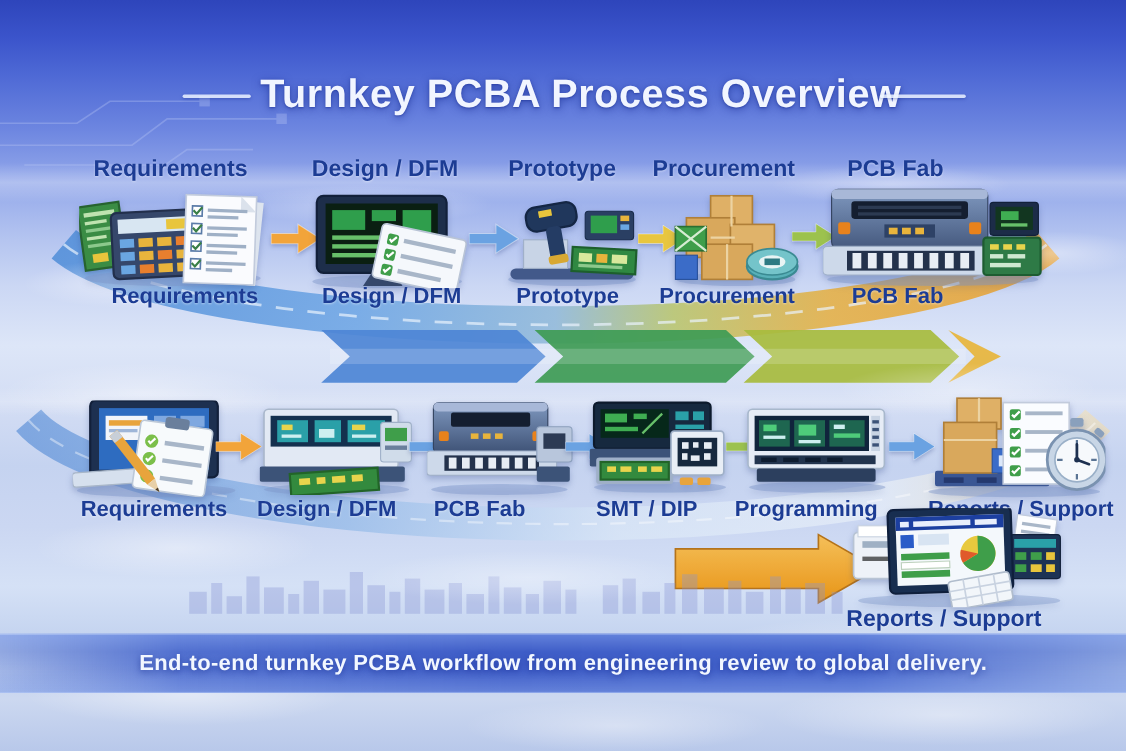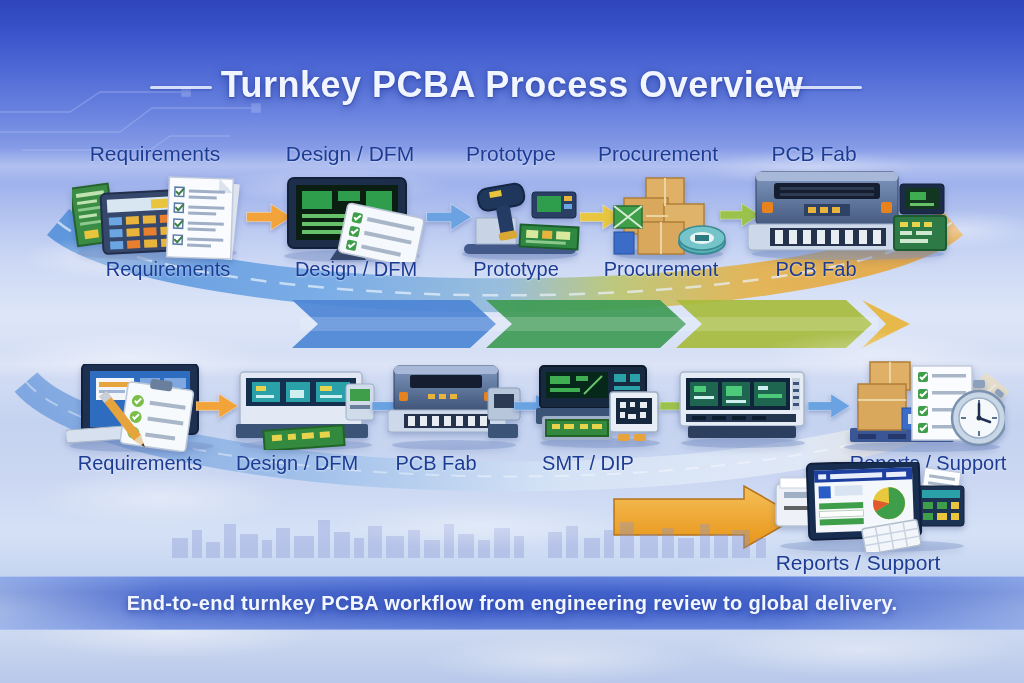--- a/index.html
+++ b/index.html
@@ -10,33 +10,33 @@
       #2e45bb 0%, #3b54cb 5%, #4e69d5 10%, #6c85e0 17%, #92a7ea 24%,
       #b5c5f0 32%, #cbd7f4 38%, #dde6f8 46%, #d3ddf4 54%, #c5d3f0 62%,
       #cbd7f2 70%, #d5e1f6 78%, #c1d1ee 86%, #ccd8f0 93%, #b8c8ea 100%);
   }
   svg{display:block;}
   .bg-art{position:absolute;left:0;top:0;}
   .cloud{position:absolute;border-radius:50%;
     background:radial-gradient(ellipse at center, rgba(255,255,255,.8), rgba(255,255,255,0) 70%);}
   .cloudband{position:absolute;left:0;width:1024px;
     background:linear-gradient(rgba(255,255,255,0), rgba(255,255,255,.5), rgba(255,255,255,0));}
-  .title-wrap{position:absolute;left:0;top:64px;width:980px;height:46px;}
+  .title-wrap{position:absolute;left:16px;top:64px;width:980px;height:46px;}
   .title{
     position:absolute;left:0;top:0;width:1024px;text-align:center;
     font-size:36px;font-weight:700;color:#f1f5ff;letter-spacing:.5px;
     text-shadow:0 2px 8px rgba(20,40,140,.55), 0 1px 2px rgba(20,40,140,.5);
   }
   .tdash{position:absolute;top:22px;height:3px;border-radius:2px;
     background:rgba(235,242,255,.85);box-shadow:0 1px 3px rgba(20,40,140,.4);}
   .tdash.l{left:150px;width:62px;}
   .tdash.r{left:784px;width:78px;}
   .lbl{
     position:absolute;transform:translateX(-50%);white-space:nowrap;
-    font-weight:400;color:#1c3c94;text-align:center;
+    font-weight:700;color:#1c3c94;text-align:center;
     text-shadow:0 1px 2px rgba(255,255,255,.45);
   }
   .lbl.s21{font-size:21px;} .lbl.s20{font-size:20px;}
   .icon{position:absolute;filter:drop-shadow(0 3px 3px rgba(40,60,130,.28));}
   .fa{position:absolute;filter:drop-shadow(0 2px 2px rgba(40,60,130,.3));}
   .fa svg polygon{stroke:rgba(255,255,255,.45);stroke-width:1;}
   .fa.o polygon{fill:#f2a43a;} .fa.b polygon{fill:#6aa2e2;}
   .fa.g polygon{fill:#9cc24e;} .fa.y polygon{fill:#e8c63f;}
   .caption-band{
     position:absolute;left:0;top:576px;width:1024px;height:52px;
@@ -675,20 +675,21 @@
         <path d="M139 60 L139 46 M139 60 L150 64" stroke="#1d3050" stroke-width="2.5" stroke-linecap="round"></path>
         <circle cx="139" cy="60" r="2.5" fill="#1d3050"></circle>
       </g>
     </svg>
   </div>
 
   <div class="lbl s20" style="left:140px;top:452px">Requirements</div>
   <div class="lbl s20" style="left:297px;top:452px">Design / DFM</div>
   <div class="lbl s20" style="left:436px;top:452px">PCB Fab</div>
   <div class="lbl s20" style="left:588px;top:452px">SMT / DIP</div>
+  <div class="lbl s20" style="left:733px;top:452px">Programming</div>
   <div class="lbl s20" style="left:928px;top:452px">Reports / Support</div>
 
   <div class="icon" style="left:772px;top:462px">
     <svg width="200" height="90" viewBox="0 0 200 90">
       <ellipse cx="100" cy="84" rx="92" ry="6" fill="#7d95c8" opacity=".4"></ellipse>
       <rect x="4" y="22" width="66" height="42" rx="4" fill="#eef2f8" stroke="#b8c4d4" stroke-width="1.5"></rect>
       <rect x="8" y="16" width="34" height="10" fill="#ffffff" stroke="#c8d2e0"></rect>
       <rect x="12" y="30" width="40" height="6" fill="#9fb0c4"></rect>
       <rect x="12" y="44" width="48" height="4" fill="#c0ccd c" opacity=".6"></rect>
       <g transform="rotate(8 168 30)">

